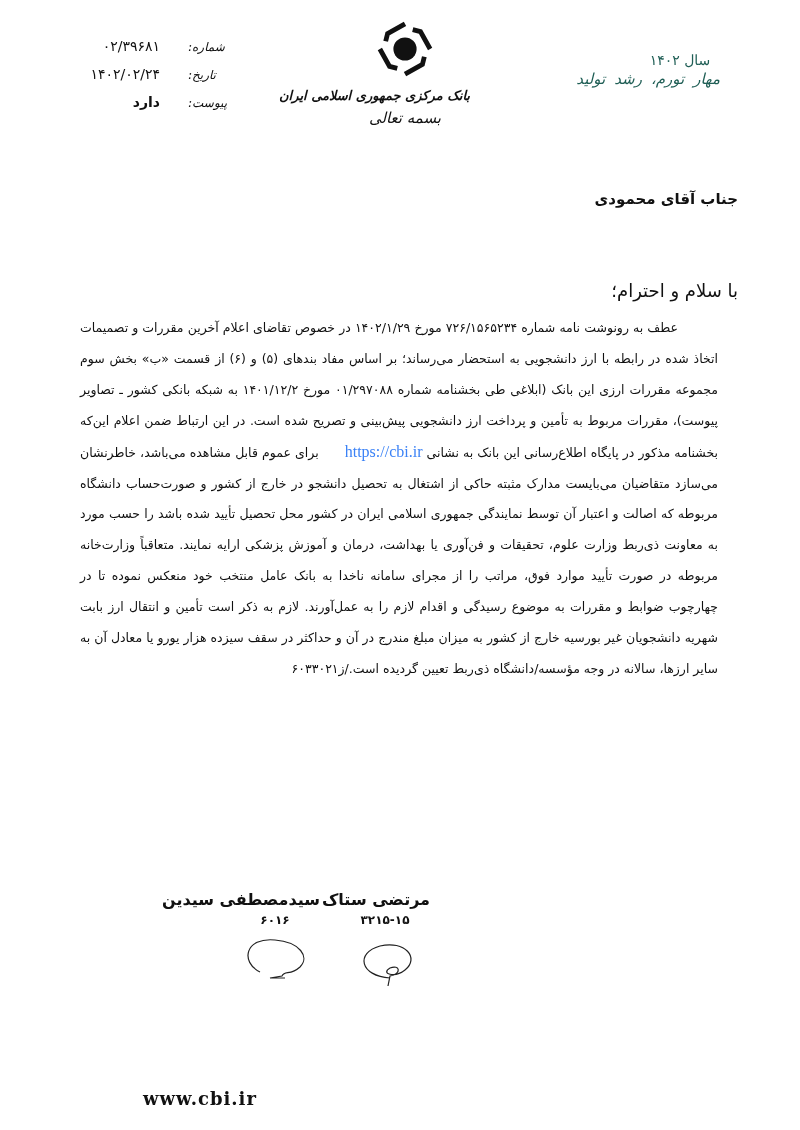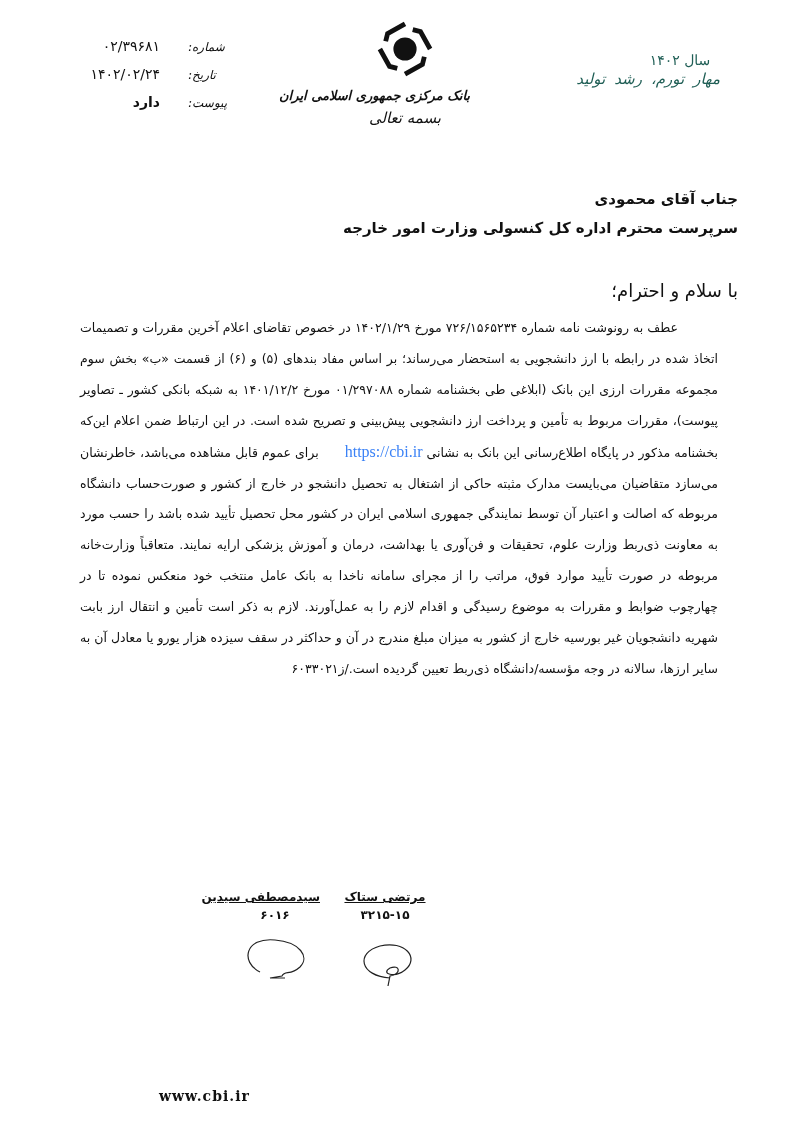--- a/index.html
+++ b/index.html
@@ -55,29 +55,29 @@
     .link {
       color: #3b82f6; font-family: "Liberation Serif", serif;
       font-size: 16px; direction: ltr; unicode-bidi: embed; padding-left: 22px;
     }
 
     
     .sig-block { position: absolute; left: 230px; top: 838px; width: 200px; text-align: center; direction: rtl; }
     .sig-line { font-size: 12.5px; font-weight: bold; line-height: 28px; white-space: nowrap; }
     .signers { position: absolute; left: 230px; top: 890px; width: 200px; height: 100px; }
     .signer { position: absolute; top: 0; width: 90px; text-align: center; direction: rtl; }
-    .signer-name { font-size: 12px; font-weight: bold; white-space: nowrap; text-decoration: underline; }
+    .signer-name { font-size: 16px; font-weight: bold; white-space: nowrap; }
     .signer-code { font-size: 12px; font-weight: bold; margin-top: 4px; letter-spacing: 1px; }
     .signature-svg { position: absolute; }
 
     
     .footer { position: absolute; left: 130px; top: 1086px; width: 560px; height: 30px; }
     .footer-web {
-      position: absolute; left: 29px; top: 2px; font-family: "DejaVu Serif", serif;
-      font-size: 14px; letter-spacing: 1px; font-weight: bold;
+      position: absolute; left: 13px; top: 2px; font-family: "DejaVu Serif", serif;
+      font-size: 18px; letter-spacing: 1px; font-weight: bold;
     }
     .footer-addr {
       position: absolute; right: 0; top: 6px; font-family: "DejaVu Serif", serif;
       font-style: italic; font-size: 10px; direction: rtl; white-space: nowrap;
     }
   </style>
 </head>
 <body>
 
 <div class="meta">
@@ -111,21 +111,20 @@
   <div class="logo-motto">بسمه تعالی</div>
 </div>
 
 <div class="slogan">
   <div class="slogan-year">سال ۱۴۰۲</div>
   <div class="slogan-text">مهار تورم، رشد تولید</div>
 </div>
 
 <div class="recipient">
   <div class="recipient-name">جناب آقای محمودی</div>
-  <div class="recipient-title">سرپرست محترم اداره کل کنسولی وزارت امور خارجه</div>
 </div>
 
 <div class="greeting">با سلام و احترام؛</div>
 
 <div class="body-text">
   <p><span>عطف به رونوشت نامه شماره ۷۲۶/۱۵۶۵۲۳۴ مورخ ۱۴۰۲/۱/۲۹ در خصوص تقاضای اعلام آخرین مقررات و تصمیمات اتخاذ شده در رابطه با ارز دانشجویی به استحضار می‌رساند؛ بر اساس مفاد بندهای (۵) و (۶) از قسمت «ب» بخش سوم مجموعه مقررات ارزی این بانک (ابلاغی طی بخشنامه شماره ۰۱/۲۹۷۰۸۸ مورخ ۱۴۰۱/۱۲/۲ به شبکه بانکی کشور ـ تصاویر پیوست)، مقررات مربوط به تأمین و پرداخت ارز دانشجویی پیش‌بینی و تصریح شده است. در این ارتباط ضمن اعلام این‌که بخشنامه مذکور در پایگاه اطلاع‌رسانی این بانک به نشانی</span> <a class="link">https://cbi.ir</a> <span>برای عموم قابل مشاهده می‌باشد، خاطرنشان می‌سازد متقاضیان می‌بایست مدارک مثبته حاکی از اشتغال به تحصیل دانشجو در خارج از کشور و صورت‌حساب دانشگاه مربوطه که اصالت و اعتبار آن توسط نمایندگی جمهوری اسلامی ایران در کشور محل تحصیل تأیید شده باشد را حسب مورد به معاونت ذی‌ربط وزارت علوم، تحقیقات و فن‌آوری یا بهداشت، درمان و آموزش پزشکی ارایه نمایند. متعاقباً وزارت‌خانه مربوطه در صورت تأیید موارد فوق، مراتب را از مجرای سامانه ناخدا به بانک عامل منتخب خود منعکس نموده تا در چهارچوب ضوابط و مقررات به موضوع رسیدگی و اقدام لازم را به عمل‌آورند. لازم به ذکر است تأمین و انتقال ارز بابت شهریه دانشجویان غیر بورسیه خارج از کشور به میزان مبلغ مندرج در آن و حداکثر در سقف سیزده هزار یورو یا معادل آن به سایر ارزها، سالانه در وجه مؤسسه/دانشگاه ذی‌ربط تعیین گردیده است./ز۶۰۳۳۰۲۱</span></p>
 </div>
 
 <div class="sig-block">
 </div>

